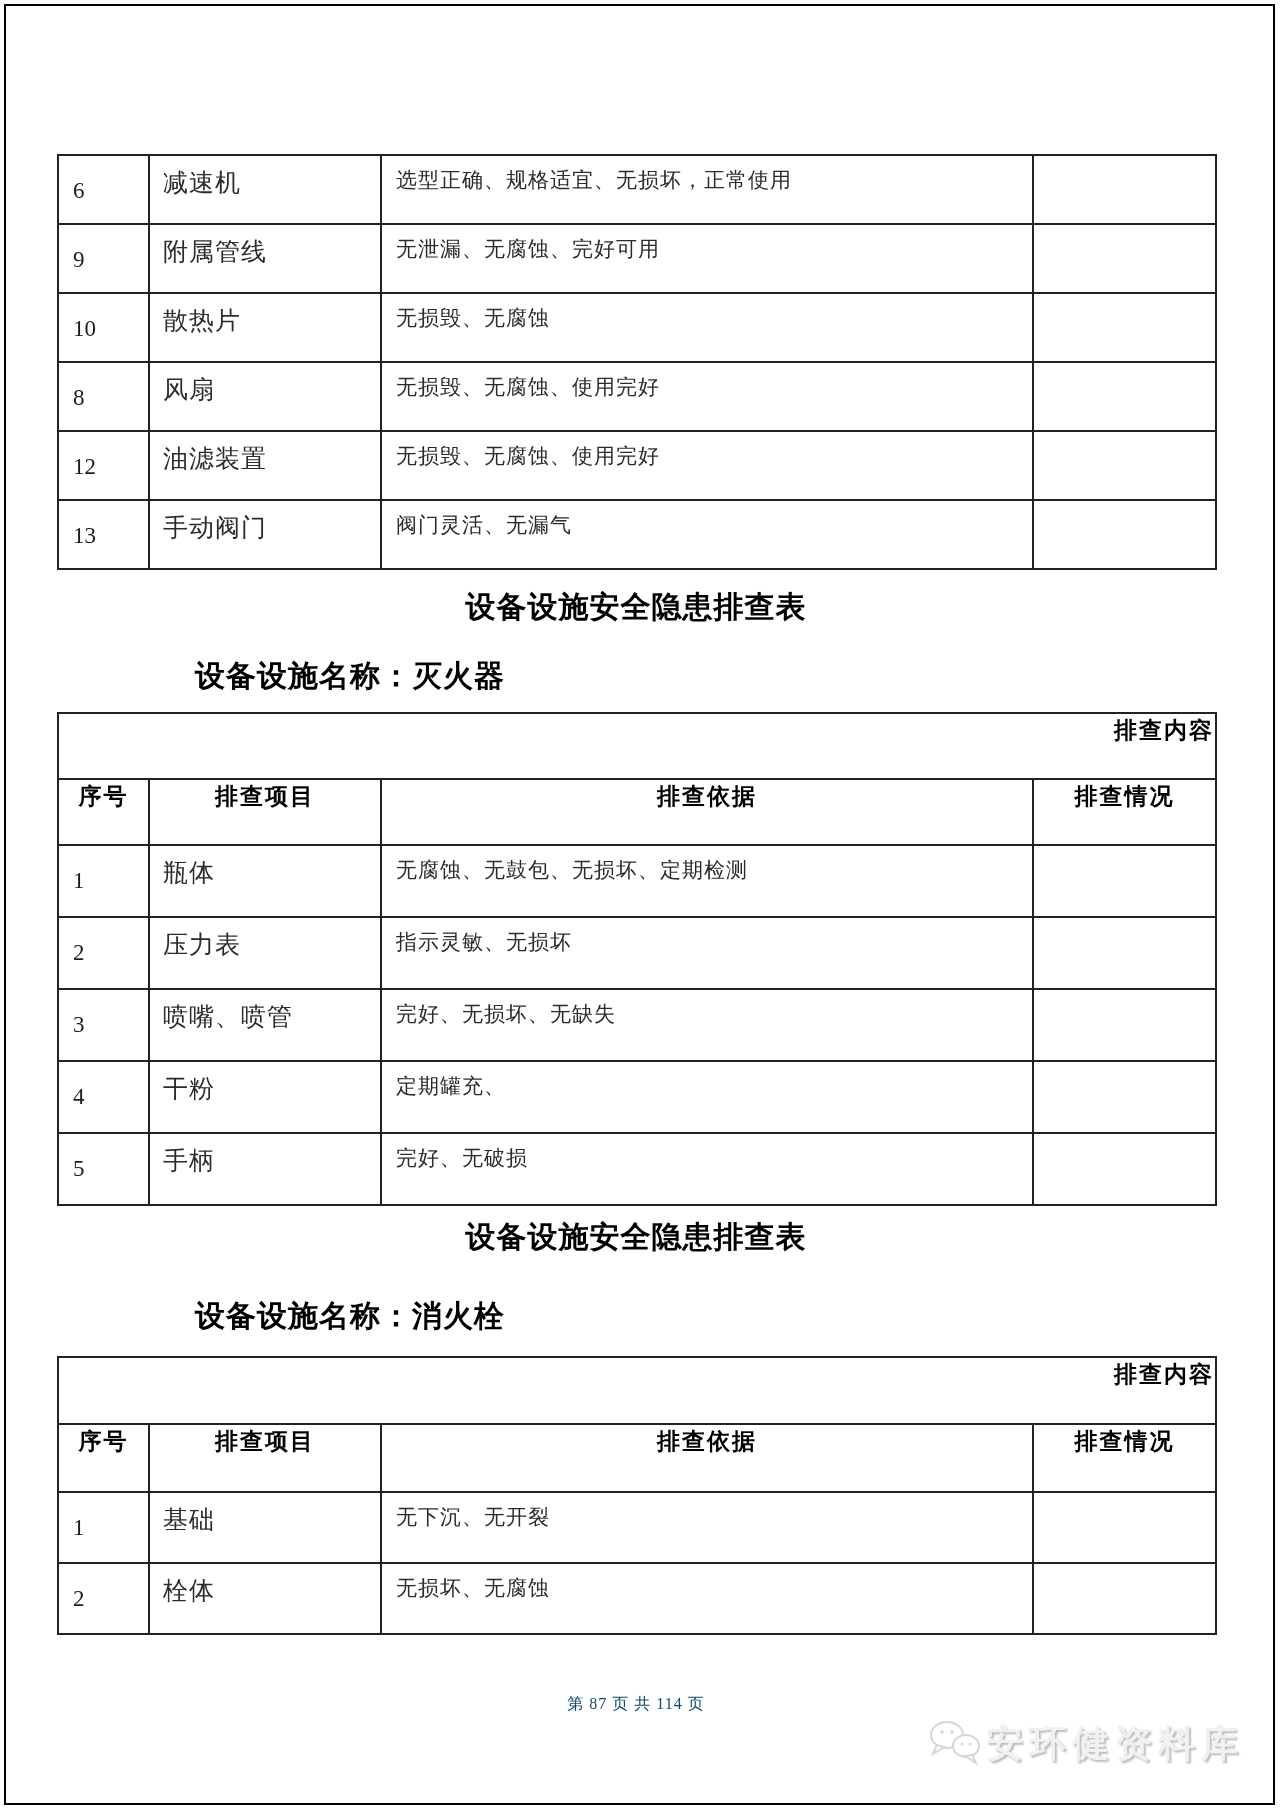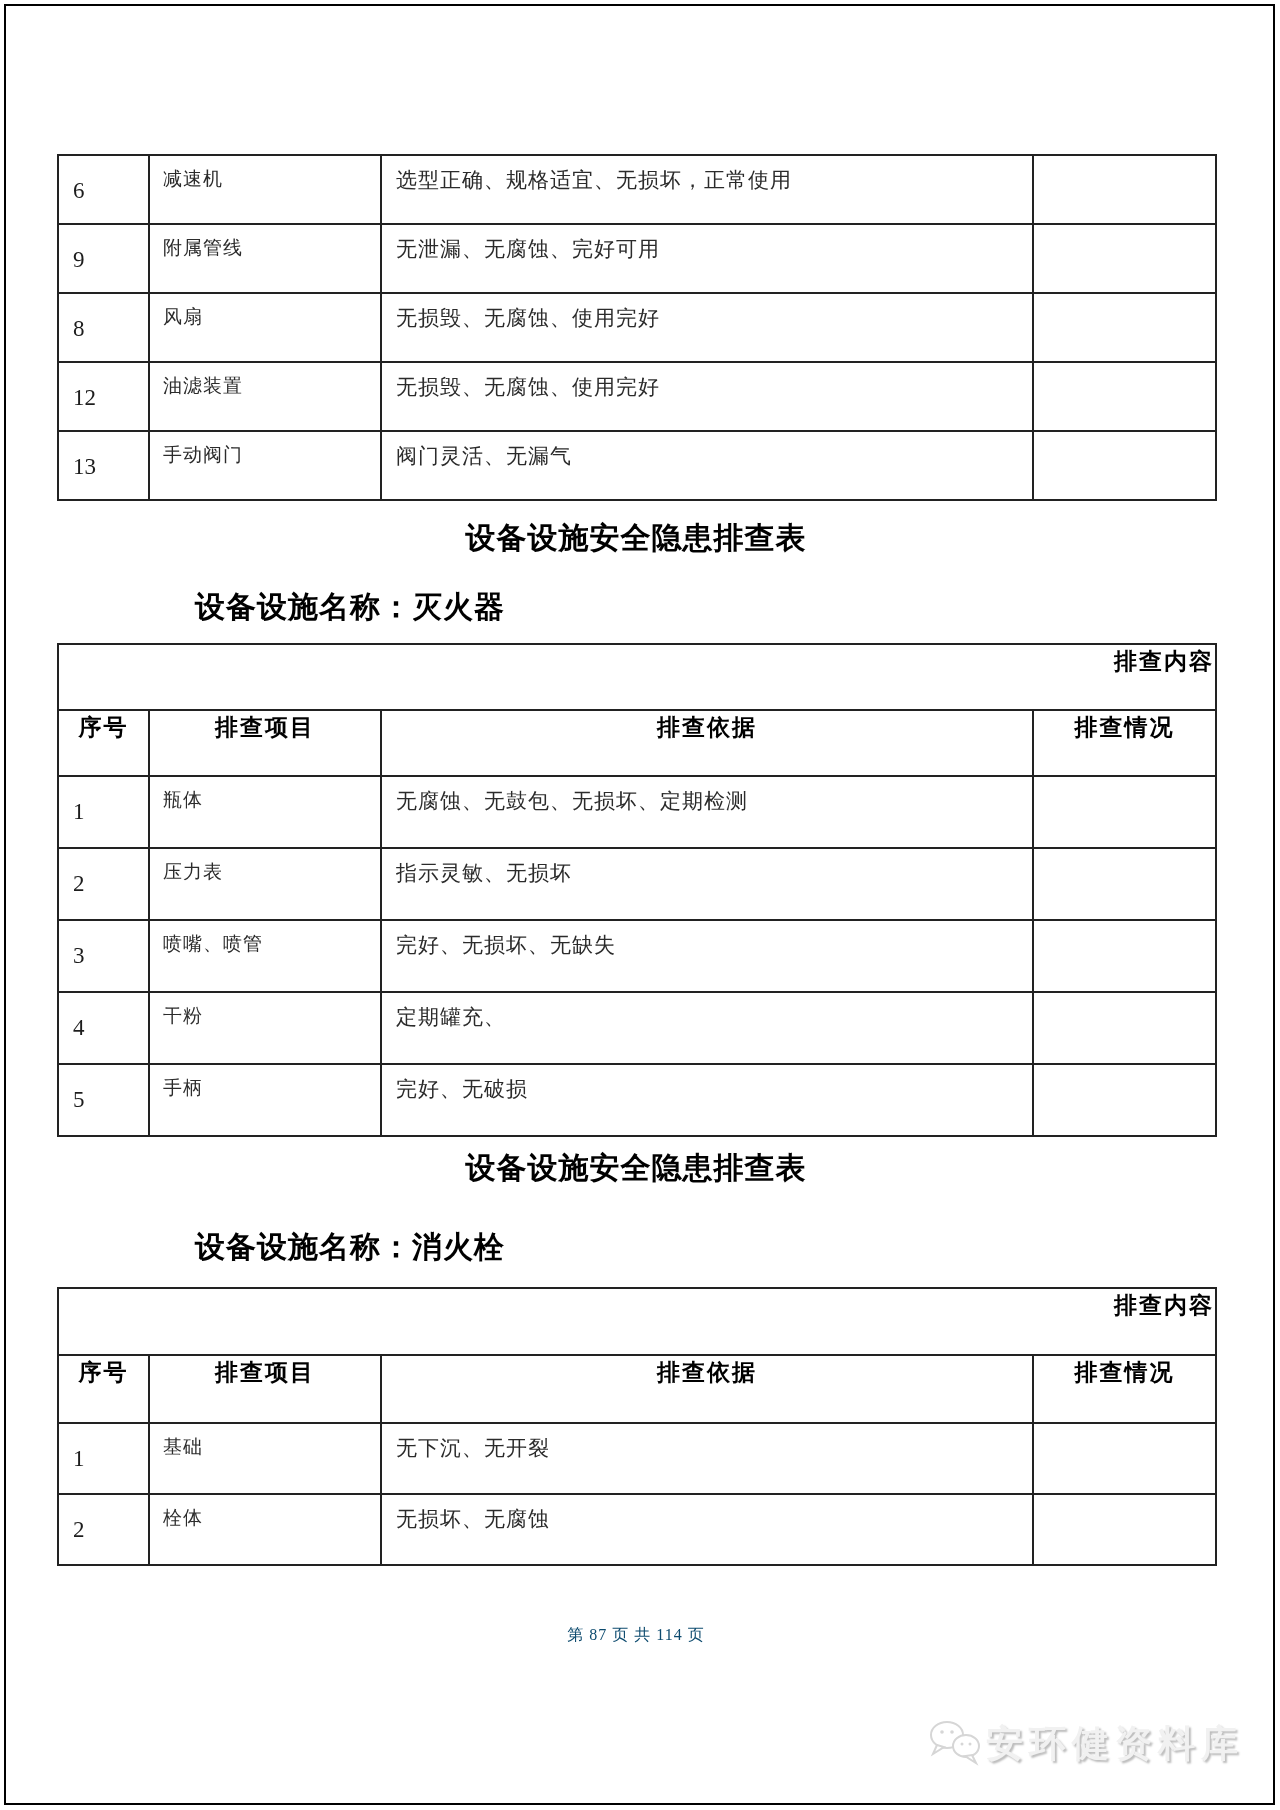--- a/index.html
+++ b/index.html
@@ -74,21 +74,21 @@
     text-align:center;vertical-align:middle;
     font-size:23px;font-weight:bold;color:#000;
     letter-spacing:2px;
   }
   td.cell-serial{
     padding:22px 0 0 14px;
     font-size:23px;color:#1d1d1d;
   }
   td.cell-item{
     padding:10px 16px 0 13px;
-    font-size:19px;color:#2b2b2b;
+    font-size:25px;color:#2b2b2b;
     letter-spacing:1px;
   }
   td.cell-basis{
     padding:10px 0 0 14px;
     font-size:21px;color:#2b2b2b;
     letter-spacing:1px;
   }
   td.cell-status{padding:0;}
 
   .page-footer{
@@ -131,20 +131,26 @@
           <tr>
             <td class="cell-serial">6</td>
             <td class="cell-item">减速机</td>
             <td class="cell-basis">选型正确、规格适宜、无损坏，正常使用</td>
             <td class="cell-status"></td>
           </tr>
           <tr>
             <td class="cell-serial">9</td>
             <td class="cell-item">附属管线</td>
             <td class="cell-basis">无泄漏、无腐蚀、完好可用</td>
+            <td class="cell-status"></td>
+          </tr>
+          <tr>
+            <td class="cell-serial">10</td>
+            <td class="cell-item">散热片</td>
+            <td class="cell-basis">无损毁、无腐蚀</td>
             <td class="cell-status"></td>
           </tr>
           <tr>
             <td class="cell-serial">8</td>
             <td class="cell-item">风扇</td>
             <td class="cell-basis">无损毁、无腐蚀、使用完好</td>
             <td class="cell-status"></td>
           </tr>
           <tr>
             <td class="cell-serial">12</td>

